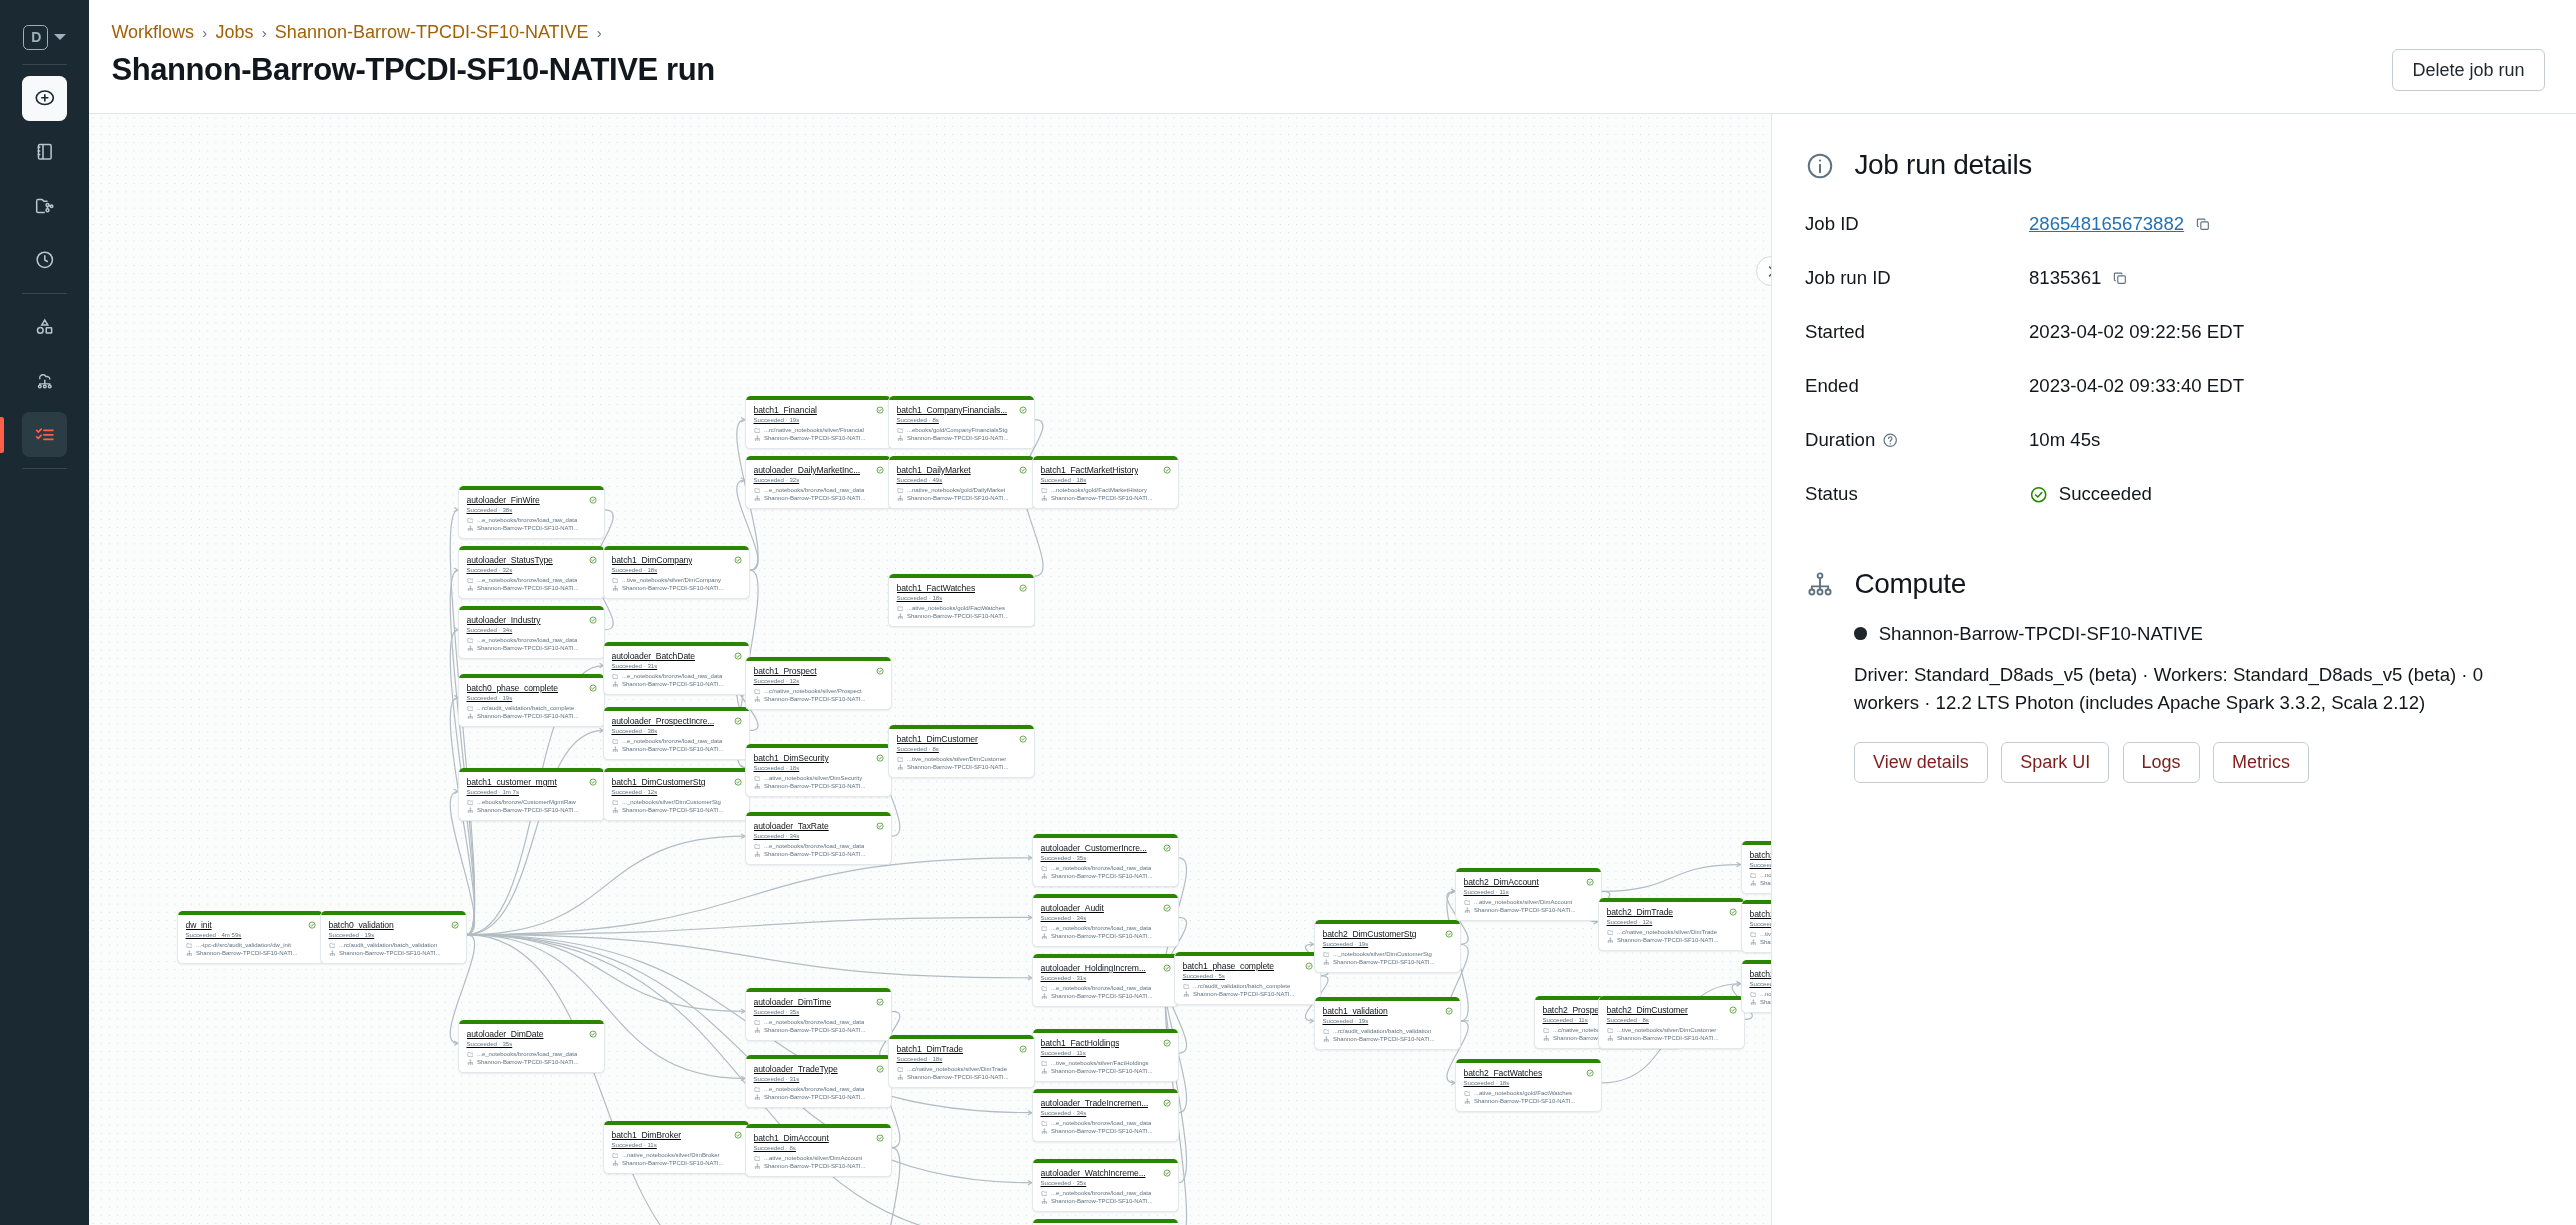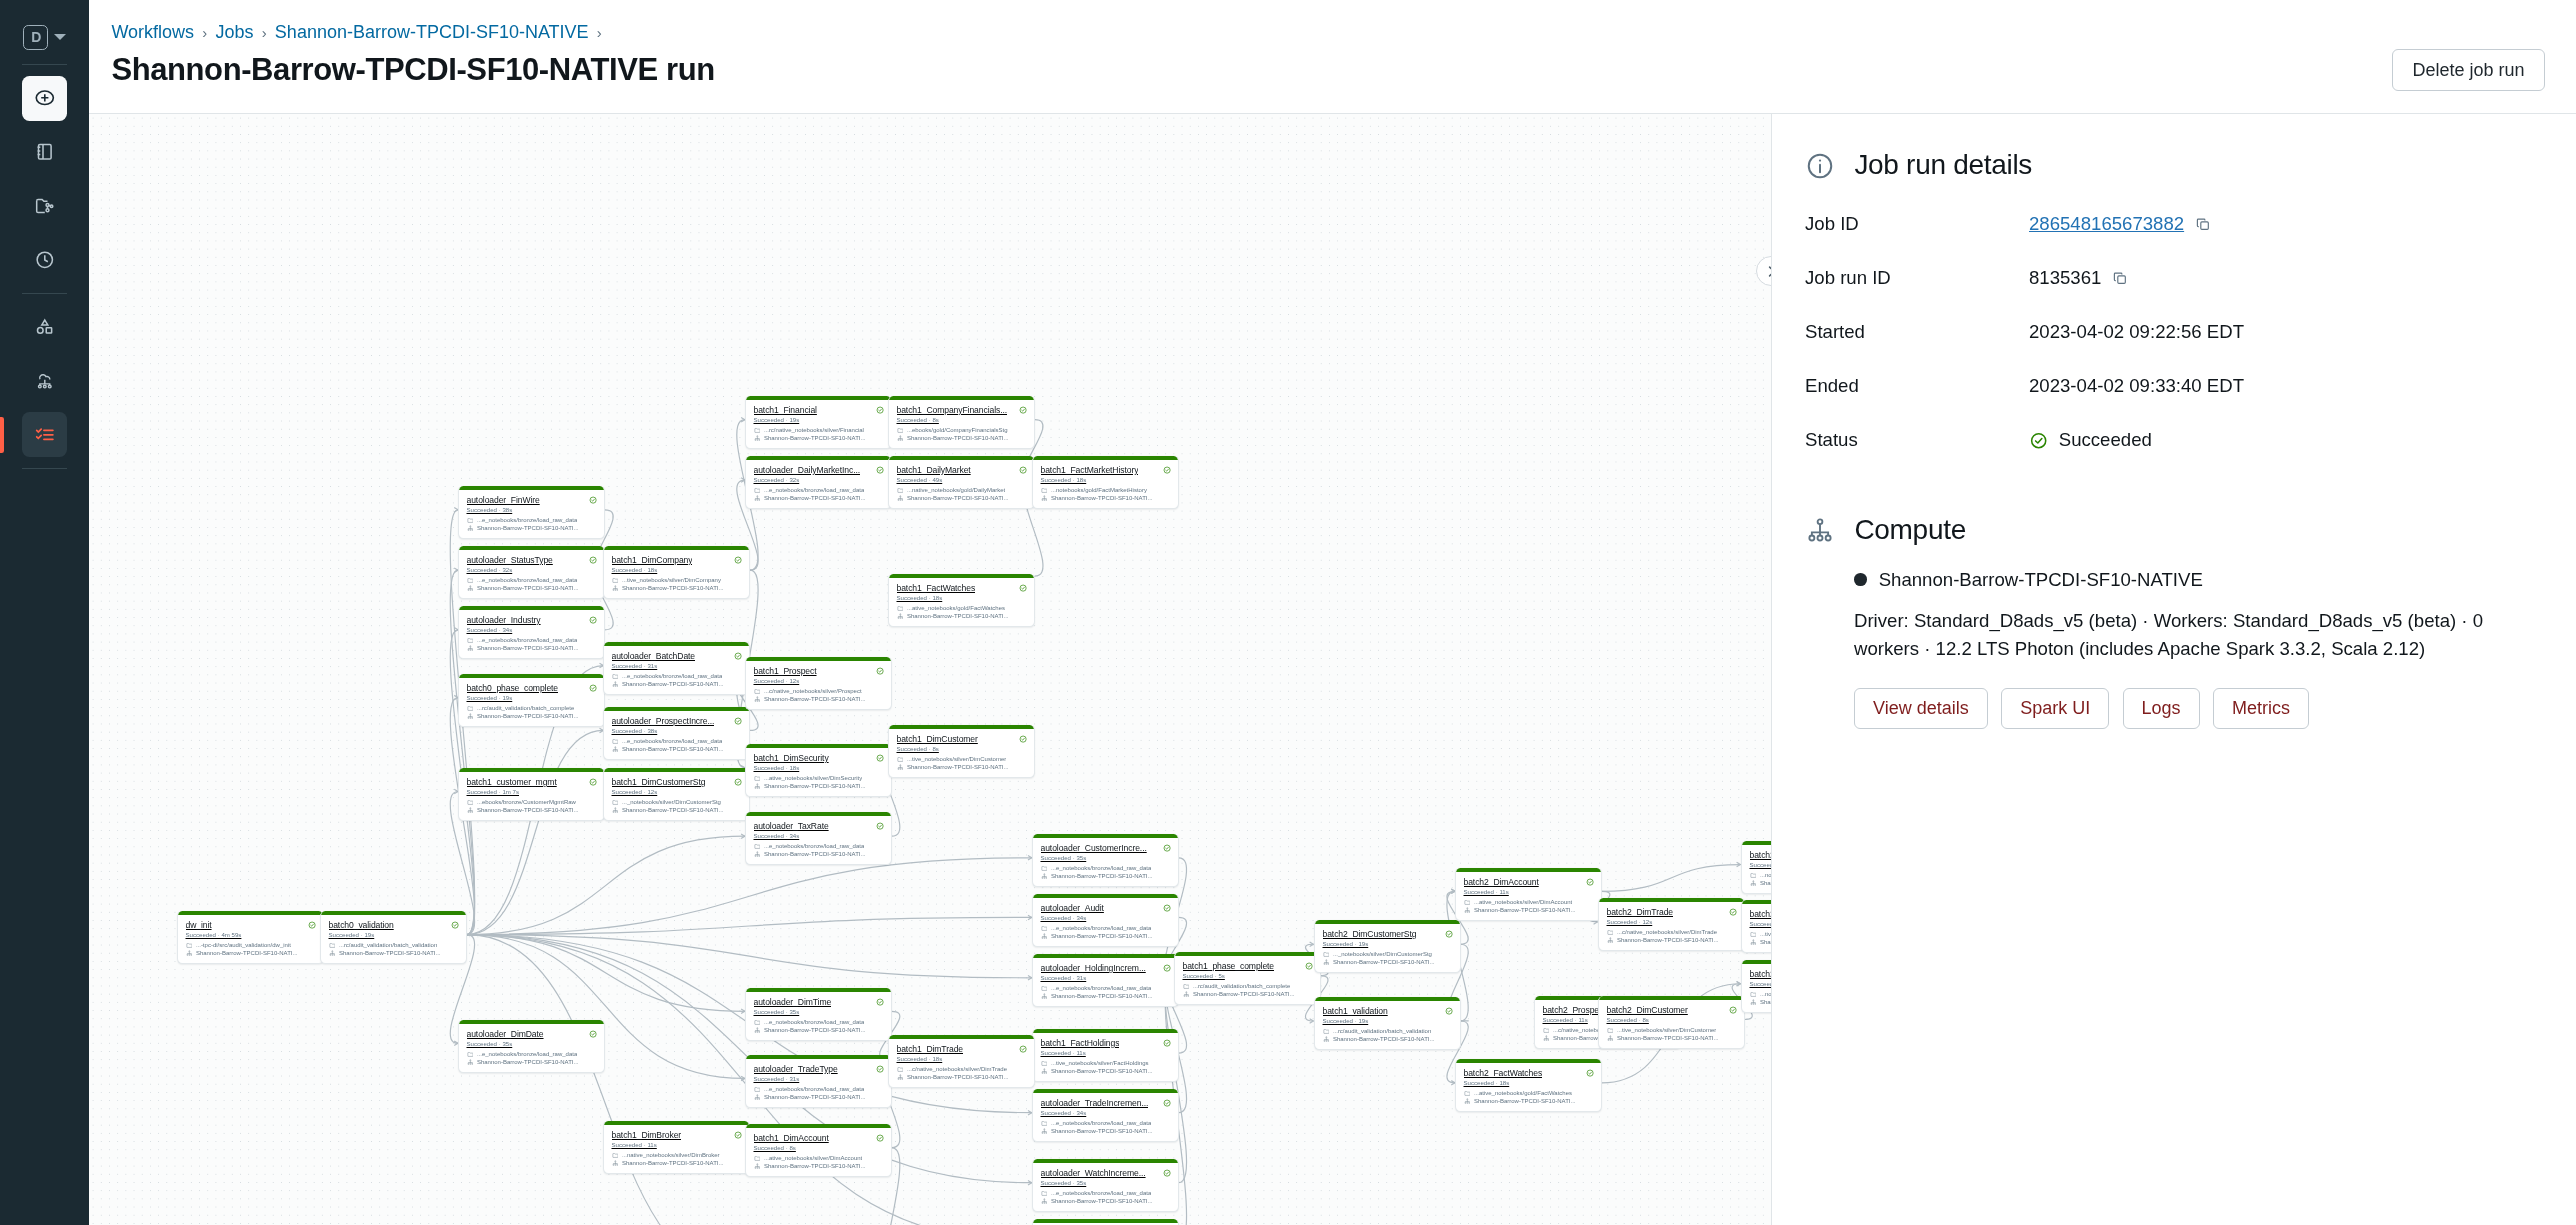--- a/index.html
+++ b/index.html
@@ -32,21 +32,21 @@
   .rail-item.active-light { background: #F7F9FA; color: #1B2A32; }
   .rail-item.active-dark { background: #2B3C45; }
   .rail-item.active-dark svg { stroke: #FF5F46; }
   .rail-marker { position: absolute; left: -21.6px; top: 4.5px; width: 3.7px; height: 36px; background: #FF5F46; border-radius: 0 2.2px 2.2px 0; }
   .rail-item svg { width: 21.6px; height: 21.6px; }
 
   
   .main { flex: 1; display: flex; flex-direction: column; min-width: 0; }
   .topbar { height: 114px; background: #fff; border-bottom: 0.7px solid #E0E5E8; padding: 0 31px 0 22.4px; position: relative; }
   .crumbs { display: flex; align-items: center; gap: 8.2px; padding-top: 22.4px; font-size: 18px; }
-  .crumbs a { color: #0369a1; text-decoration: none; }
+  .crumbs a { color: #a16207; text-decoration: none; }
   .crumb-sep { color: #5F7281; font-size: 15px; }
   .page-title { font-size: 31px; font-weight: 700; color: #11171C; margin-top: 9px; letter-spacing: -0.4px; }
   .delete-btn {
     position: absolute; right: 31px; top: 49px;
     border: 0.7px solid #C5CDD3; background: #fff; border-radius: 6px;
     padding: 9.7px 19.4px; font-size: 18px; color: #1F272D; cursor: pointer;
     font-family: "Liberation Sans", sans-serif;
   }
 
   .body-row { flex: 1; display: flex; min-height: 0; }
@@ -1562,20 +1562,33 @@
             <div class="kv-row">
               <div class="kv-key">
                 <span>Ended</span>
               </div>
               <div class="kv-val">
                 <span>2023-04-02 09:33:40 EDT</span>
               </div>
             </div>
             <div class="kv-row">
               <div class="kv-key">
+                <span>Duration</span>
+                <svg class="q-icon" viewBox="0 0 24 24" fill="none" stroke="currentColor" stroke-width="1.7">
+                  <circle cx="12" cy="12" r="9"></circle>
+                  <path d="M9.6 9.4a2.5 2.5 0 114.2 2c-1 .9-1.8 1.4-1.8 2.6" stroke-linecap="round"></path>
+                  <circle cx="12" cy="17.2" r="0.95" fill="currentColor" stroke="none"></circle>
+                </svg>
+              </div>
+              <div class="kv-val">
+                <span>10m 45s</span>
+              </div>
+            </div>
+            <div class="kv-row">
+              <div class="kv-key">
                 <span>Status</span>
               </div>
               <div class="kv-val">
                 <svg class="check-green" viewBox="0 0 24 24" fill="none" stroke="currentColor" stroke-width="1.9">
                   <circle cx="12" cy="12" r="8.7"></circle>
                   <path d="M8.2 12.3l2.7 2.6 5-5.6" stroke-linecap="round" stroke-linejoin="round"></path>
                 </svg>
                 <span>Succeeded</span>
               </div>
             </div>

